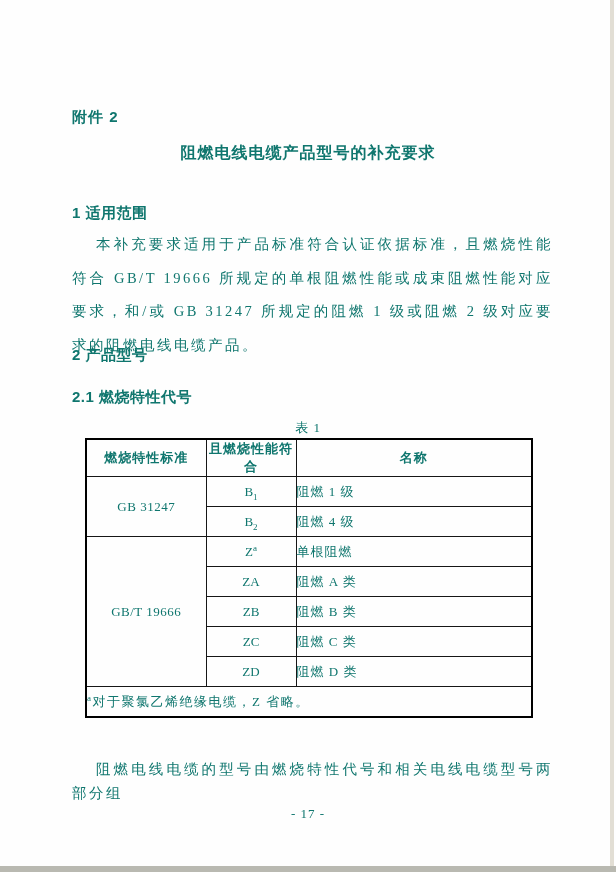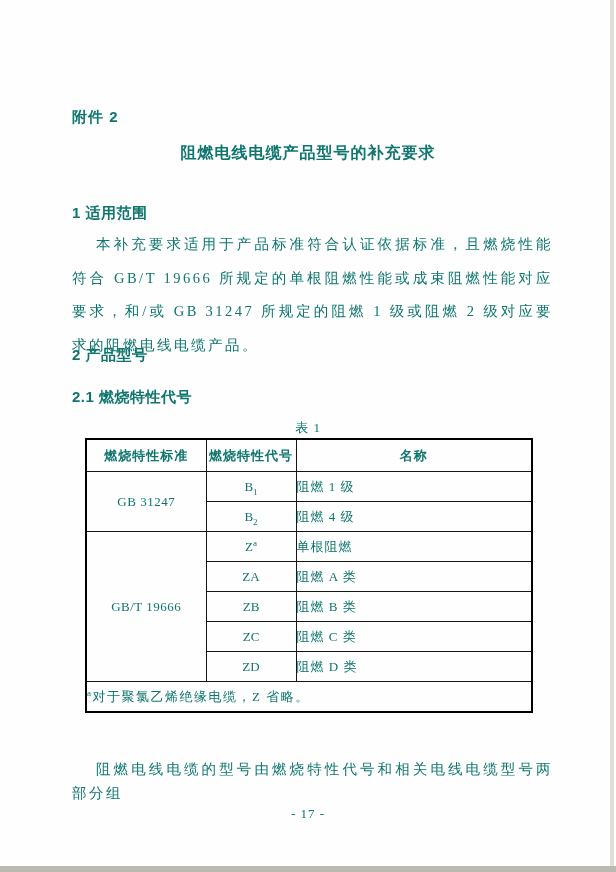--- a/index.html
+++ b/index.html
@@ -151,21 +151,21 @@
 
   <table class="t1">
     <colgroup>
       <col style="width:120px">
       <col style="width:90px">
       <col>
     </colgroup>
     <thead>
       <tr>
         <th>燃烧特性标准</th>
-        <th>燃烧特性代号</th>
+        <th>且燃烧性能符合</th>
         <th>名称</th>
       </tr>
     </thead>
     <tbody>
       <tr>
         <td class="std" rowspan="2">GB 31247</td>
         <td class="code"><span>B</span><sub class="code-sub">1</sub></td>
         <td class="name">阻燃 1 级</td>
       </tr>
       <tr>

